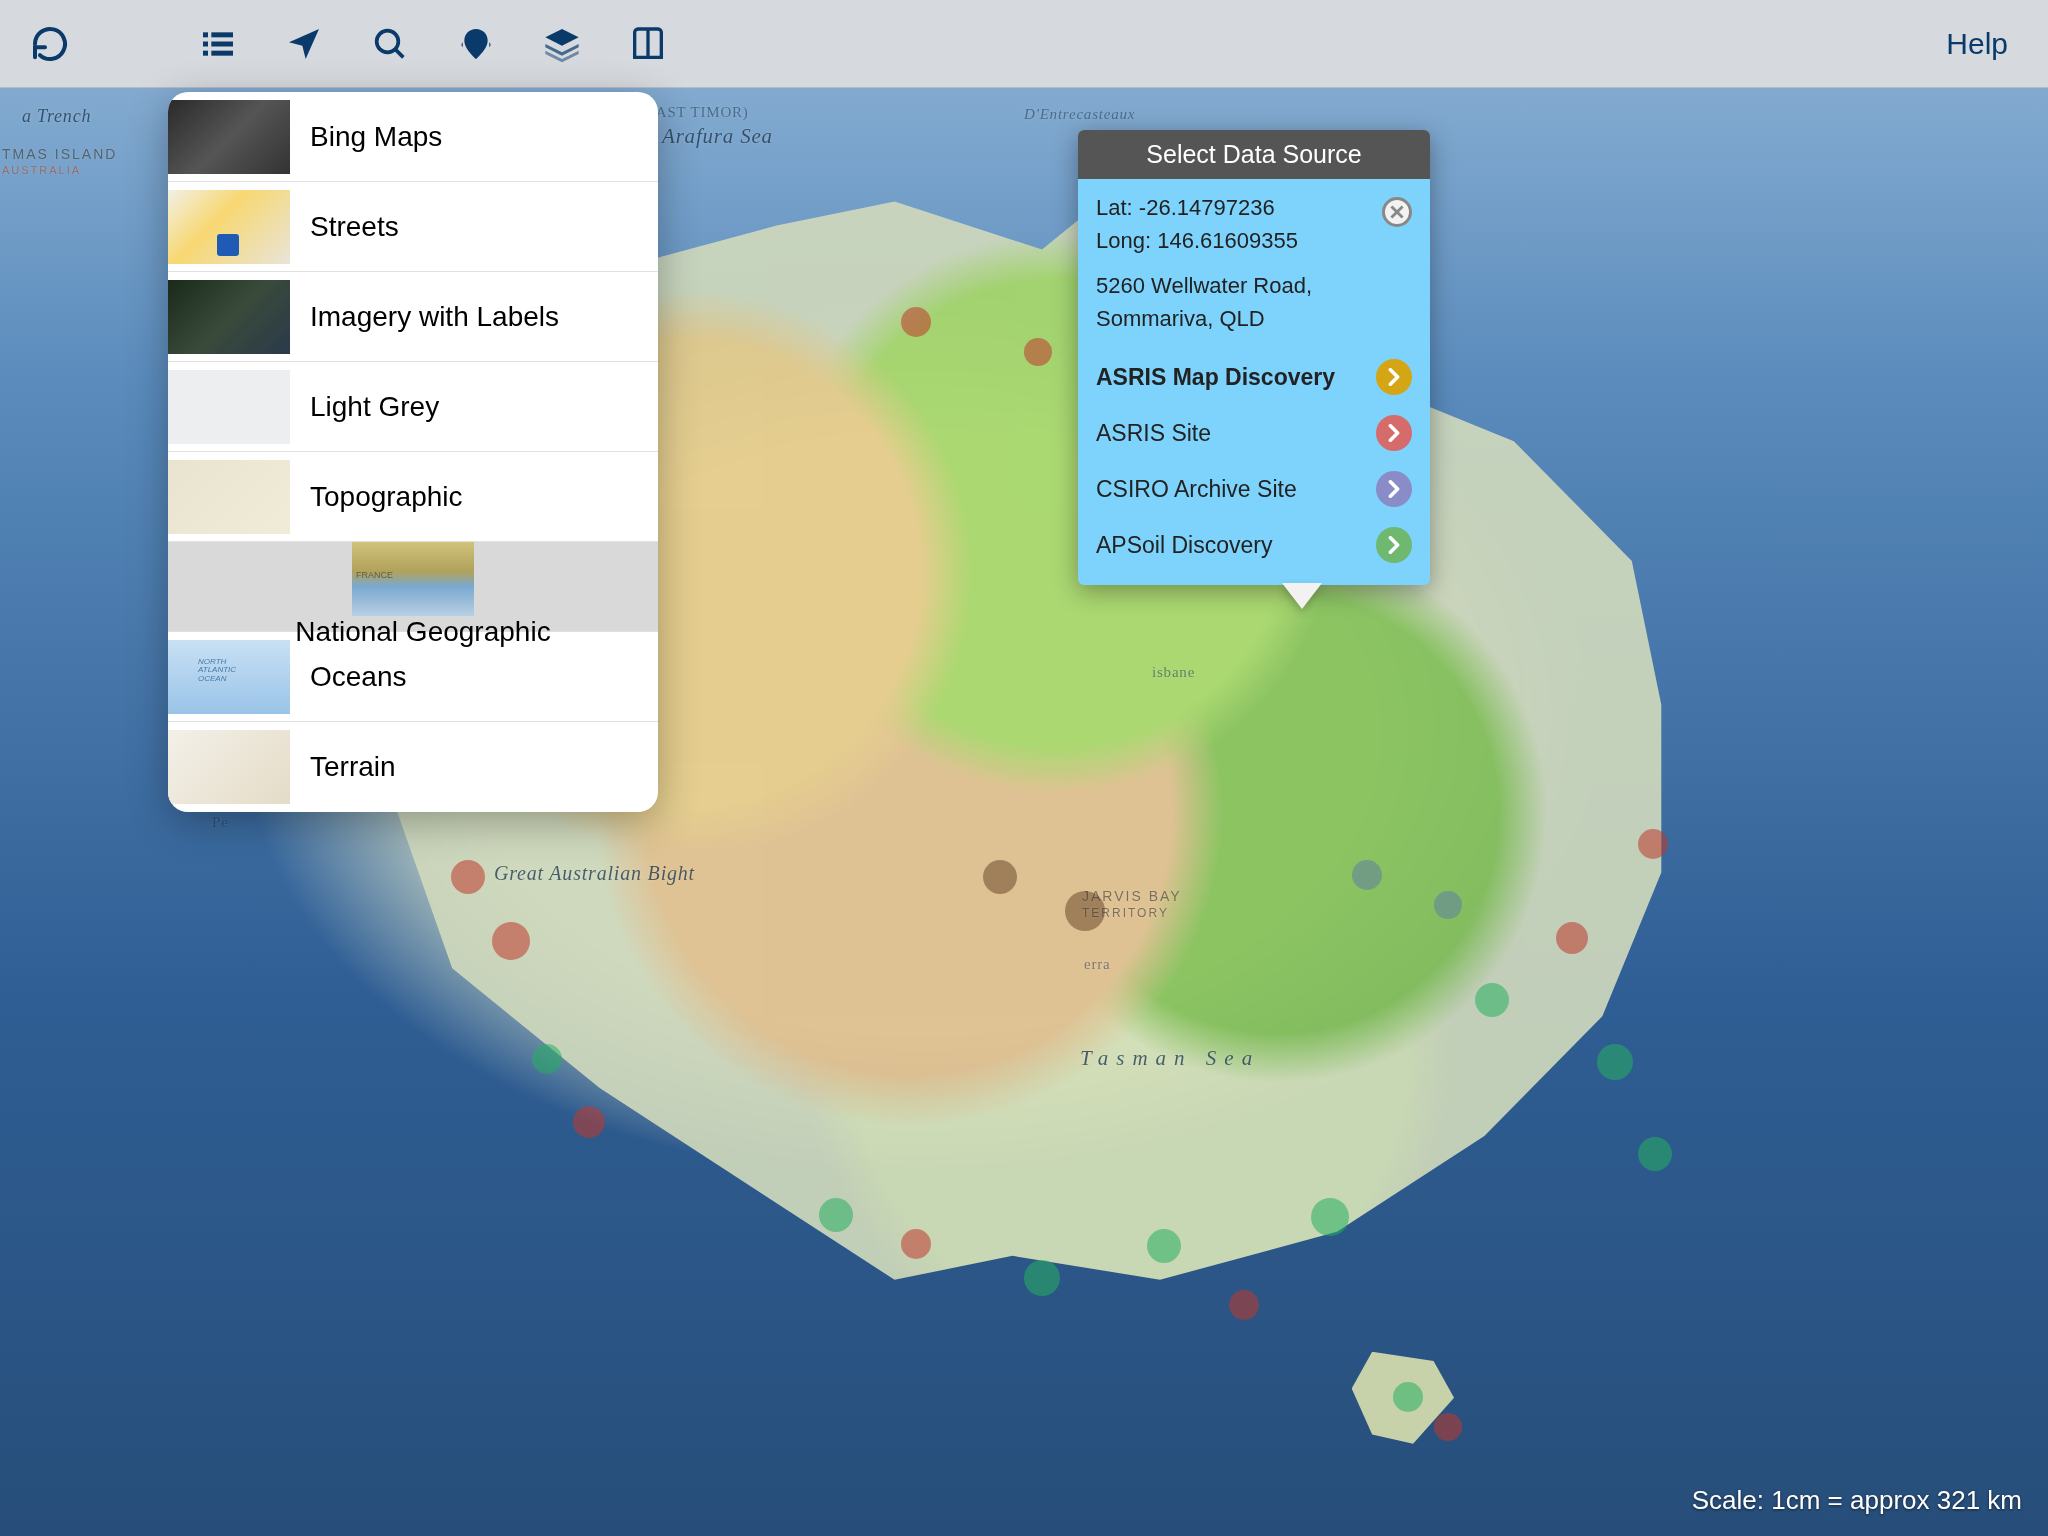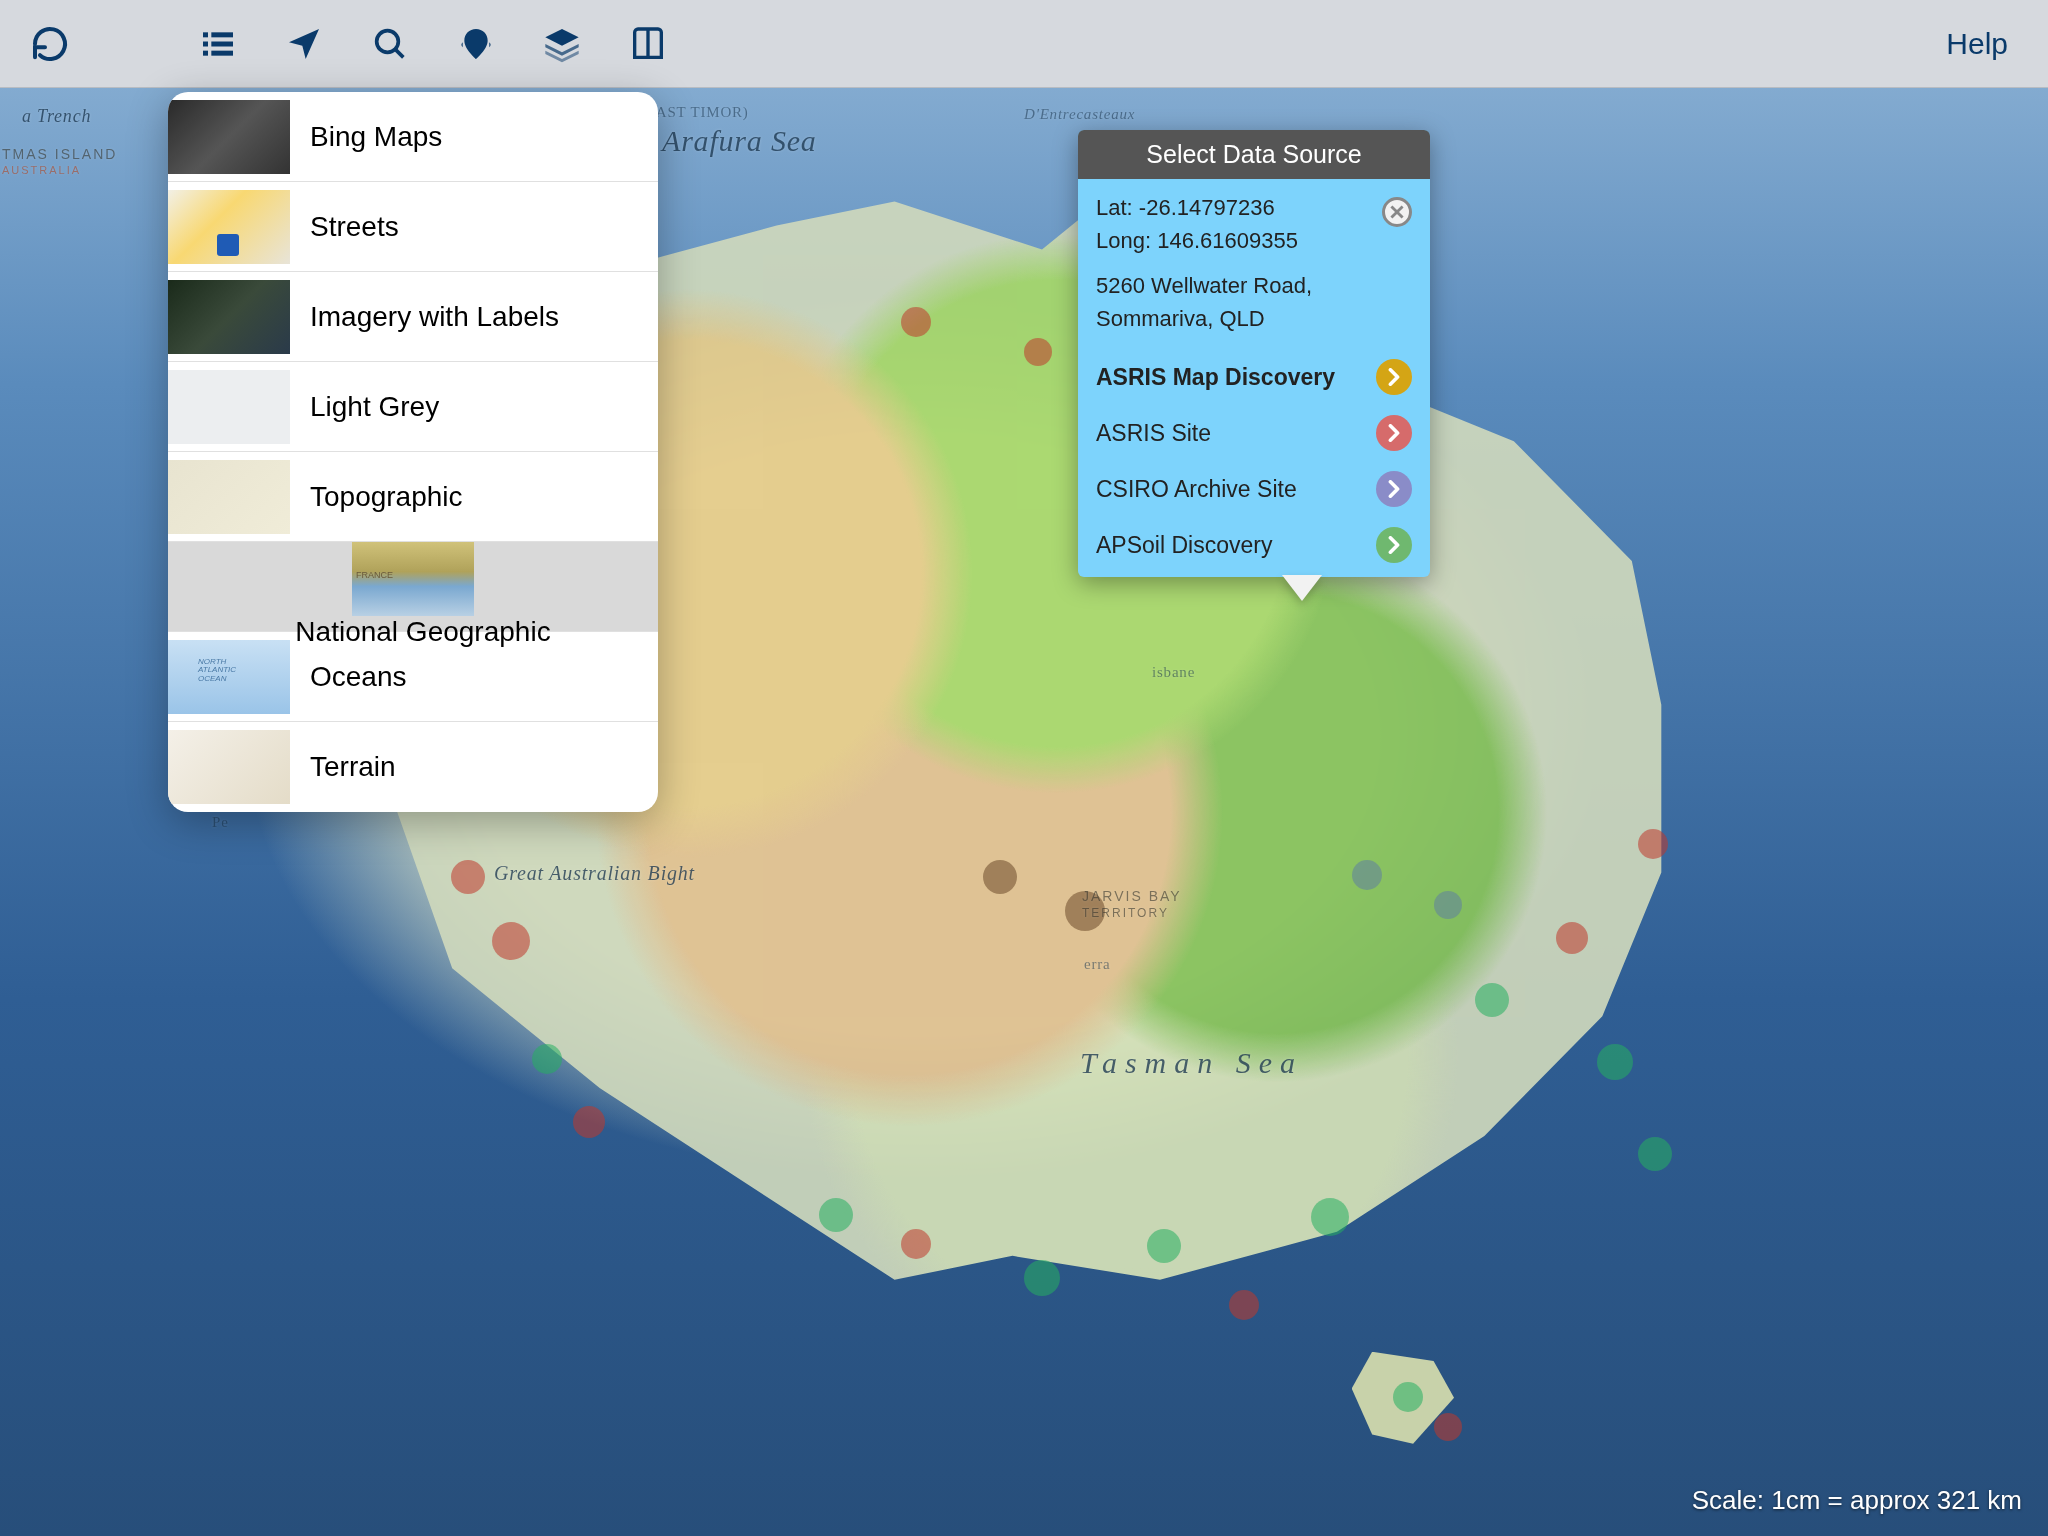--- a/index.html
+++ b/index.html
@@ -46,21 +46,21 @@
   .dot.red   { background: #c0392b; }
   .dot.green { background: #27ae60; }
   .dot.blue  { background: #5f7fa0; }
   .dot.brown { background: #6b4a2a; }
 
   .map-label {
     position: absolute;
     color: #1f3a52;
     font-style: italic;
     font-family: Georgia, "Times New Roman", serif;
-    font-size: 30px;
+    font-size: 21px;
     letter-spacing: 0.8px;
     opacity: 0.78;
     white-space: nowrap;
     text-shadow: 0 0 3px rgba(255,255,255,0.25);
   }
   .map-label.small { font-size: 17px; font-style: normal; font-family: Arial, sans-serif; letter-spacing: 2px; opacity: 0.6; color: #3a3a32; }
   .map-label.tiny  { font-size: 15px; font-style: normal; opacity: 0.55; }
 
   
   .toolbar {
@@ -147,21 +147,21 @@
     box-shadow: 0 6px 24px rgba(0,0,0,0.35);
   }
   .callout-header {
     background: #555;
     color: #fff;
     font-size: 25px;
     text-align: center;
     padding: 10px 0;
     border-radius: 6px 6px 0 0;
   }
-  .callout-body { padding: 12px 18px 4px; }
+  .callout-body { padding: 12px 18px 12px; }
   .coord-row, .addr-row {
     font-size: 22px;
     color: #222;
     line-height: 1.5;
   }
   .coord-block { position: relative; padding-right: 40px; margin-bottom: 12px; }
   .close-btn {
     position: absolute; right: 0; top: 6px;
     width: 30px; height: 30px;
     border: 3px solid #888; border-radius: 50%;

